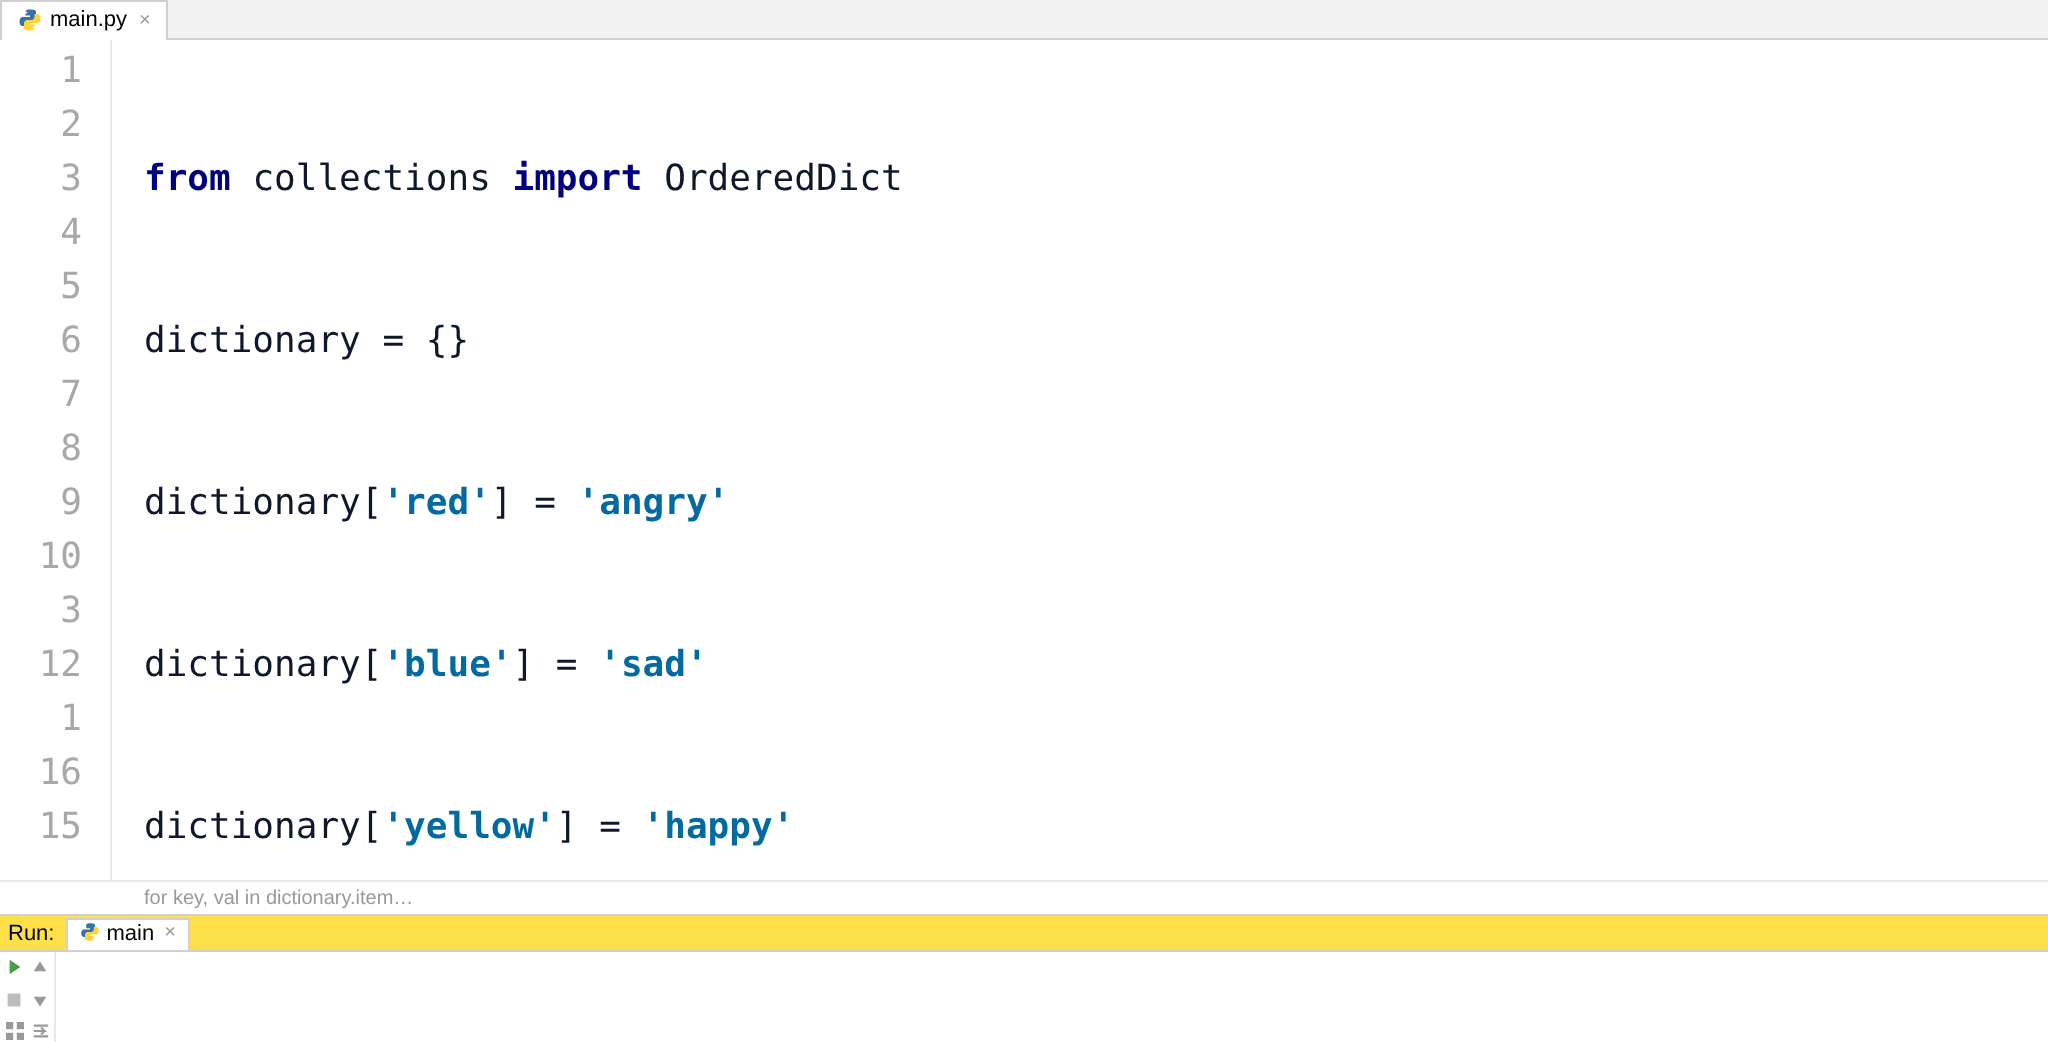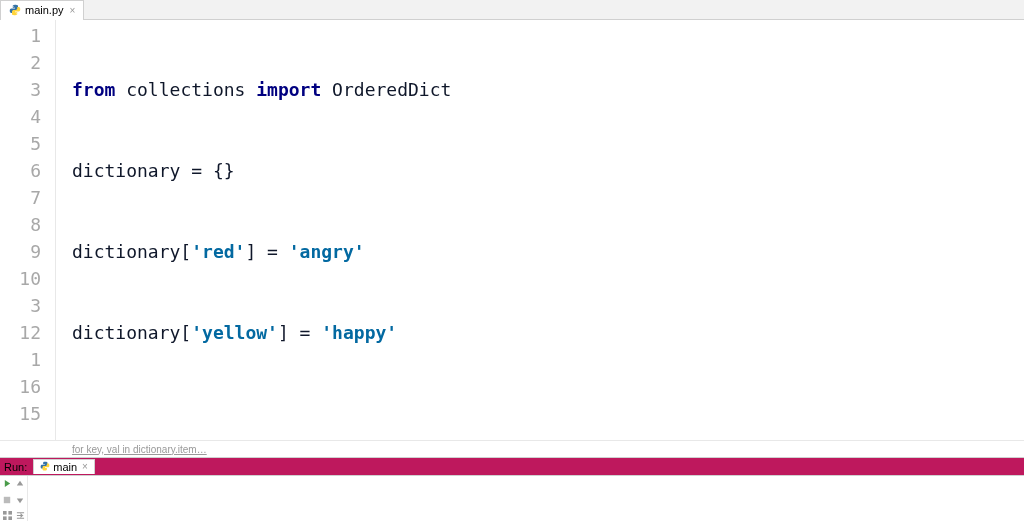--- a/index.html
+++ b/index.html
@@ -79,25 +79,24 @@
       height: 18px;
       font-size: 10px;
       font-family: Arial, sans-serif;
       color: #999;
       padding-left: 72px;
       border-top: 1px solid #e8e8e8;
       border-bottom: 1px solid #d0d0d0;
       display: flex;
       align-items: center;
       background: #fff;
-      text-decoration: underline;
     }
     .run-header {
       height: 18px;
-      background: #be185d;
+      background: #fde047;
       border-bottom: 1px solid #d0d0d0;
       font-size: 11px;
       font-family: Arial, sans-serif;
       display: flex;
       align-items: center;
       padding-left: 4px;
       gap: 6px;
     }
     .run-header .run-tab {
       background: #fff;
@@ -174,20 +173,21 @@
     <div>3</div>
     <div>12</div>
     <div>1</div>
     <div>16</div>
     <div>15</div>
   </div>
   <div class="code">
     <div class="code-line"><span class="kw">from</span><span class="plain"> collections </span><span class="kw">import</span><span class="plain"> OrderedDict</span></div>
     <div class="code-line"><span class="plain">dictionary = {}</span></div>
     <div class="code-line"><span class="plain">dictionary[</span><span class="str">'red'</span><span class="plain">] = </span><span class="str">'angry'</span></div>
+    <div class="code-line"><span class="plain">dictionary[</span><span class="str">'blue'</span><span class="plain">] = </span><span class="str">'sad'</span></div>
     <div class="code-line"><span class="plain">dictionary[</span><span class="str">'yellow'</span><span class="plain">] = </span><span class="str">'happy'</span></div>
     
     
     
     
     
     
     
     
     

